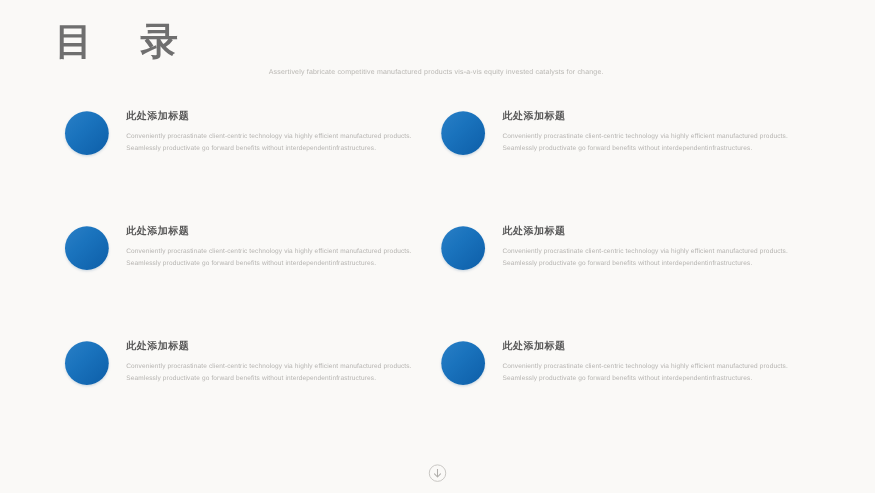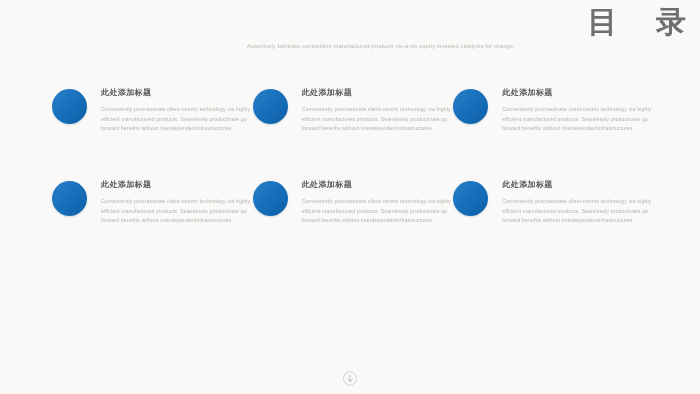--- a/index.html
+++ b/index.html
@@ -17,24 +17,24 @@
 
   .slide {
     position: absolute;
     inset: 0;
     background: #faf9f7;
   }
 
   
   .header {
     position: absolute;
-    top: 6px;
+    top: 18px;
     left: 0;
     right: 0;
-    text-align: right;
+    text-align: left;
     padding-left: 30px;
   }
   .slide-title {
     font-size: 30px;
     font-weight: bold;
     color: #6f6f6f;
     letter-spacing: 14px;
     line-height: 1.05;
     margin: 0;
     padding-left: 14px;
@@ -49,21 +49,21 @@
     letter-spacing: .15px;
   }
 
   
   .content {
     position: absolute;
     top: 86px;
     left: 0;
     right: 0;
     display: grid;
-    grid-template-columns: 1fr 1fr 1fr;
+    grid-template-columns: 1fr 1fr;
     grid-template-rows: repeat(3, 92px);
     column-gap: 0px;
     padding: 0 46px 0 52px;
     box-sizing: border-box;
   }
 
   .toc-item {
     display: flex;
     align-items: flex-start;
     gap: 14px;

